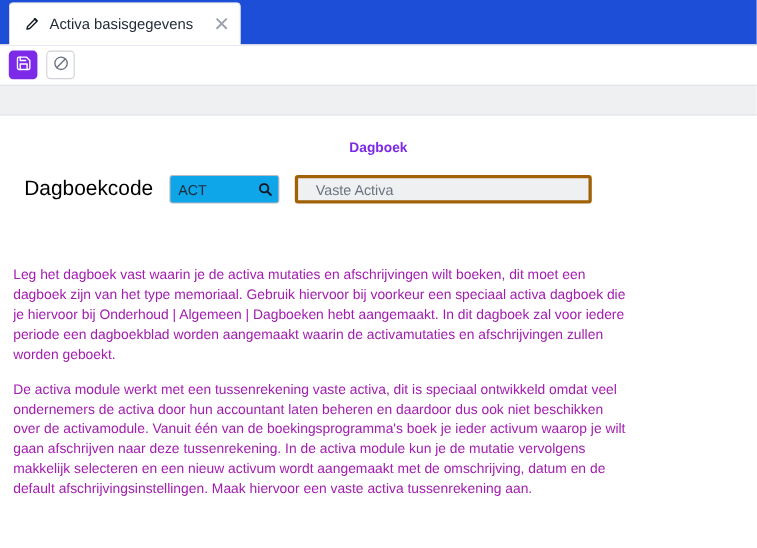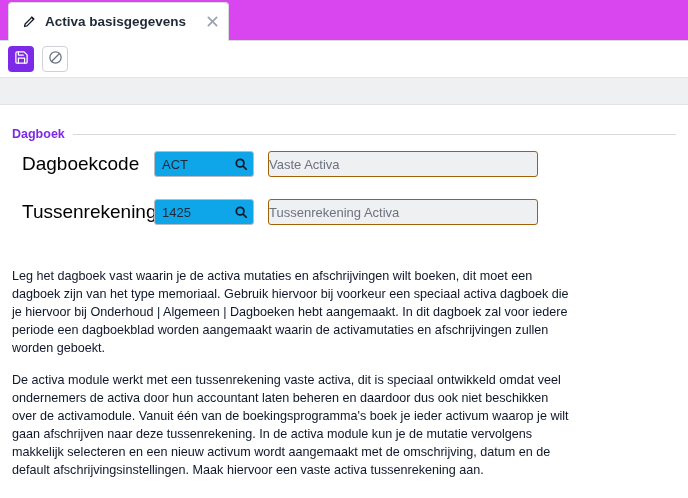--- a/index.html
+++ b/index.html
@@ -12,26 +12,25 @@
     background: #ffffff;
     font-family: "Liberation Sans", sans-serif;
     font-size: 13px;
     color: #1f2937;
     overflow: hidden;
   }
 
   
   .tabbar {
     height: 40px;
-    background: #d946ef;
+    background: #1d4ed8;
     border-bottom: 1px solid #d8dadd;
     display: flex;
     align-items: flex-end;
     position: relative;
-    font-weight: bold;
   }
   .tab {
     height: 39px;
     background: #ffffff;
     border: 1px solid #d8dadd;
     border-bottom: 1px solid #ffffff;
     border-top-left-radius: 4px;
     border-top-right-radius: 4px;
     display: flex;
     align-items: center;
@@ -109,20 +108,21 @@
   .content {
     padding: 22px 12px 0 12px;
     box-sizing: border-box;
   }
 
   .section-head {
     display: flex;
     align-items: center;
     gap: 8px;
     margin-bottom: 10px;
+    flex-direction: column;
   }
   .section-title {
     color: #7c2ae8;
     font-size: 12.5px;
     font-weight: bold;
     white-space: nowrap;
   }
   .section-rule {
     flex: 1;
     height: 1px;
@@ -168,44 +168,44 @@
     align-items: center;
     justify-content: center;
     cursor: pointer;
     color: #111827;
   }
   .desc-input {
     width: 270px;
     height: 26px;
     box-sizing: border-box;
     margin-left: 14px;
-    border: 1px solid #a16207;
+    border: 3px solid #a16207;
     border-radius: 3px;
     background: #eef0f2;
-    padding: 0 0;
+    padding: 0 16px;
     font-family: "Liberation Sans", sans-serif;
     font-size: 13px;
     color: #0369a1;
     outline: none;
   }
   .desc-input::placeholder { color: #6b7280; }
 
   .spacer-1 { height: 14px; }
   .spacer-2 { height: 34px; }
 
   
   .help {
     padding: 0 12px;
     box-sizing: border-box;
   }
   .help p {
     margin: 0 0 14px 0;
     font-size: 12.6px;
     line-height: 18px;
-    color: #0f172a;
+    color: #a21caf;
     max-width: 560px;
   }
 </style>
 </head>
 <body>
 
 <div class="tabbar">
   <div class="tab">
     <span class="tab-icon">
       <svg width="15" height="15" viewBox="0 0 24 24" fill="none" stroke="#111827" stroke-width="2" stroke-linecap="round" stroke-linejoin="round">
@@ -262,33 +262,20 @@
           <line x1="15.5" y1="15.5" x2="21" y2="21"></line>
         </svg>
       </span>
     </span>
     <input class="desc-input" type="text" readonly="" placeholder="Vaste Activa" style="">
   </div>
 
   <div class="spacer-1"></div>
 
 
-  <div class="field-row">
-    <span class="field-label">Tussenrekening</span>
-    <span class="input-wrap">
-      <input class="code-input" type="text" value="1425" style="">
-      <span class="lookup-btn">
-        <svg width="14" height="14" viewBox="0 0 24 24" fill="none" stroke="#111827" stroke-width="3" stroke-linecap="round">
-          <circle cx="10.5" cy="10.5" r="6.5"></circle>
-          <line x1="15.5" y1="15.5" x2="21" y2="21"></line>
-        </svg>
-      </span>
-    </span>
-    <input class="desc-input" type="text" readonly="" placeholder="Tussenrekening Activa" style="">
-  </div>
 
 </div>
 
 <div class="spacer-2"></div>
 
 <div class="help">
   <p>Leg het dagboek vast waarin je de activa mutaties en afschrijvingen wilt boeken, dit moet een dagboek zijn van het type memoriaal. Gebruik hiervoor bij voorkeur een speciaal activa dagboek die je hiervoor bij Onderhoud | Algemeen | Dagboeken hebt aangemaakt. In dit dagboek zal voor iedere periode een dagboekblad worden aangemaakt waarin de activamutaties en afschrijvingen zullen worden geboekt.</p>
   <p>De activa module werkt met een tussenrekening vaste activa, dit is speciaal ontwikkeld omdat veel ondernemers de activa door hun accountant laten beheren en daardoor dus ook niet beschikken over de activamodule. Vanuit één van de boekingsprogramma's boek je ieder activum waarop je wilt gaan afschrijven naar deze tussenrekening. In de activa module kun je de mutatie vervolgens makkelijk selecteren en een nieuw activum wordt aangemaakt met de omschrijving, datum en de default afschrijvingsinstellingen. Maak hiervoor een vaste activa tussenrekening aan.</p>
 </div>
 

